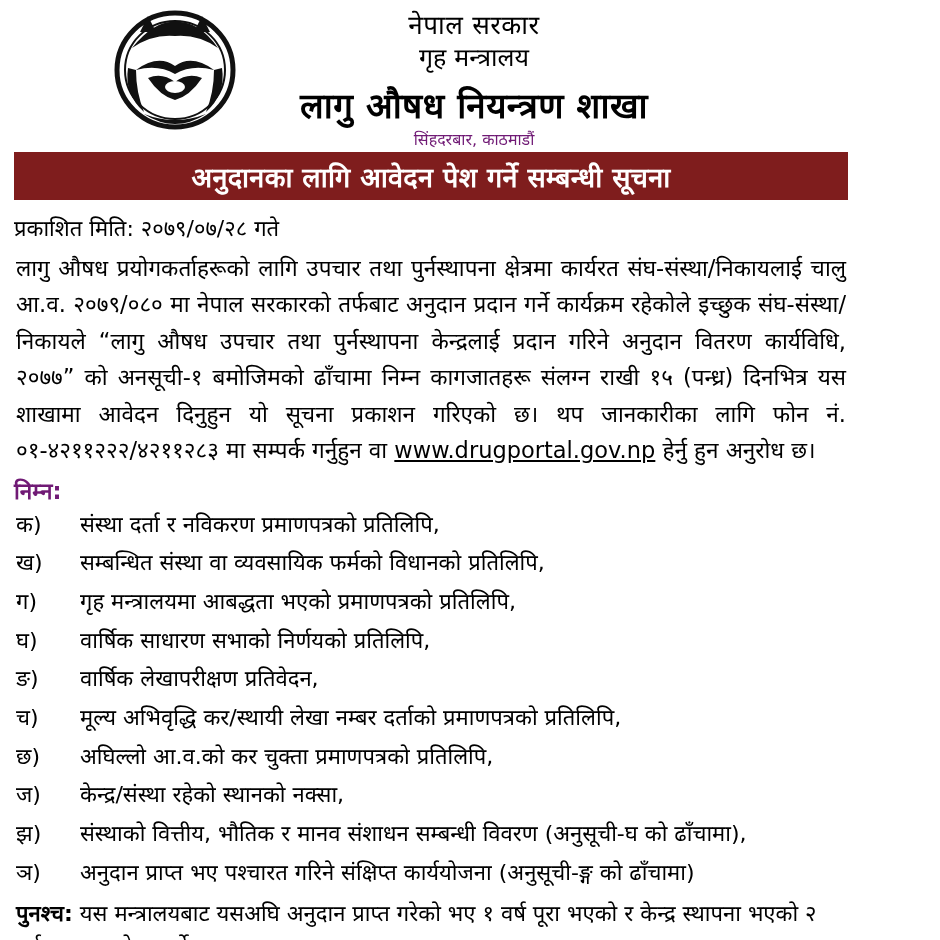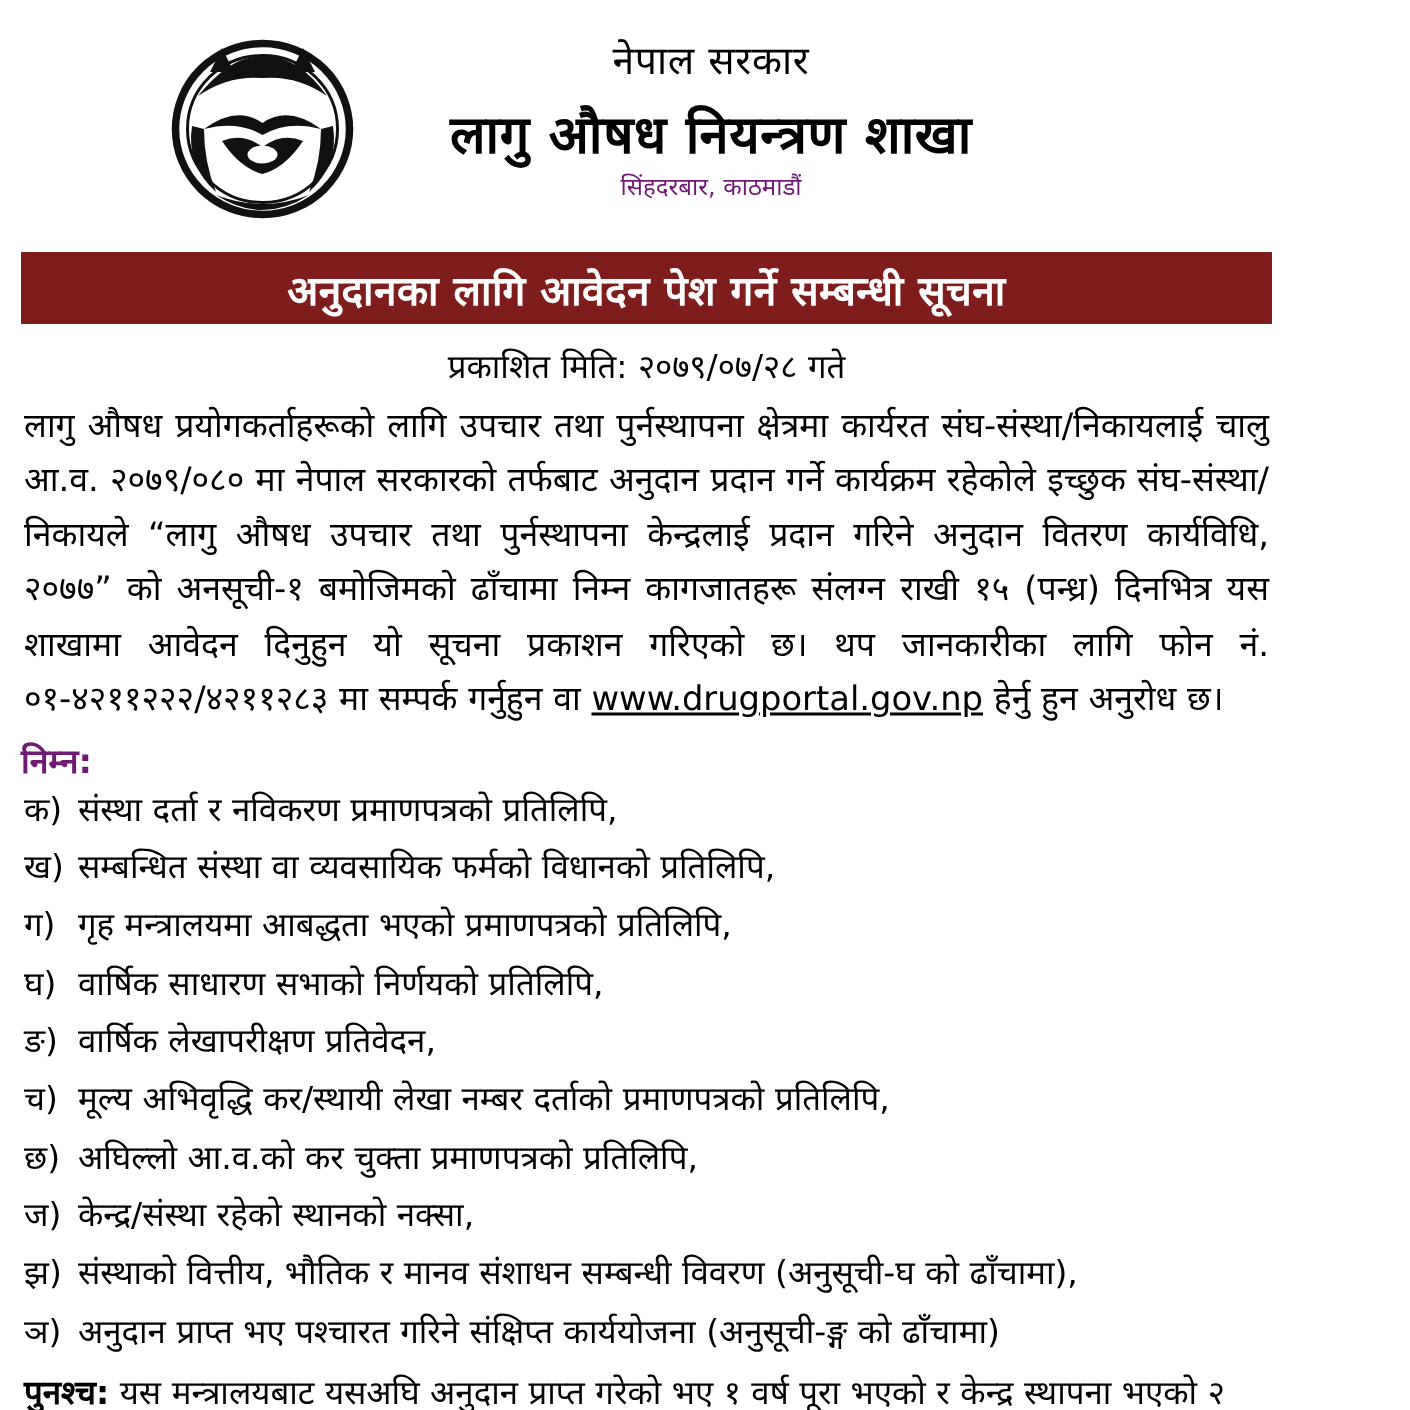--- a/index.html
+++ b/index.html
@@ -12,21 +12,21 @@
     height: 940px;
     font-family: "DejaVu Sans", "Liberation Sans", sans-serif;
     color: #111111;
     overflow: hidden;
   }
   .page {
     position: relative;
     width: 862px;
     height: 940px;
     box-sizing: border-box;
-    padding: 16px 14px;
+    padding: 0 14px;
   }
 
   
   .header {
     display: flex;
     align-items: flex-start;
     justify-content: flex-start;
     padding-top: 6px;
     height: 140px;
   }
@@ -80,21 +80,20 @@
     margin: 6px 0 0 0;
   }
   .title-bar .title-text {
     font-size: 27px;
     font-weight: bold;
     letter-spacing: 0.3px;
   }
 
   
   .pub-date {
-    text-align: center;
     font-size: 22px;
     margin: 12px 0 8px 0;
     color: #000;
   }
 
   
   .body-para {
     font-size: 22.5px;
     line-height: 1.62;
     text-align: justify;
@@ -127,20 +126,21 @@
     line-height: 1.35;
     margin-bottom: 9px;
     color: #000;
   }
   .doc-item .marker {
     min-width: 36px;
     white-space: nowrap;
   }
   .doc-item .txt {
     flex: 1;
+    margin-left: 28px;
   }
 
   
   .footnote {
     font-size: 22px;
     line-height: 1.5;
     margin-top: 8px;
     color: #000;
     padding: 0 2px;
   }
@@ -171,20 +171,21 @@
         <path d="M112 60 Q116 86 96 104 Q104 84 104 62 Z" fill="#111"></path>
 
         <path d="M38 70 Q52 64 65 74 Q78 64 92 70 Q80 88 65 92 Q50 88 38 70 Z" fill="#111"></path>
         <ellipse cx="65" cy="79" rx="10" ry="6" fill="#fff"></ellipse>
 
         <path d="M34 106 Q65 118 96 106 Q65 126 34 106 Z" fill="#111"></path>
       </svg>
     </div>
     <div class="header-text">
       <div class="gov-line">नेपाल सरकार</div>
+      <div class="ministry-line">गृह मन्त्रालय</div>
       <div class="dept-line">लागु औषध नियन्त्रण शाखा</div>
       <div class="address-line">सिंहदरबार, काठमाडौं</div>
     </div>
   </div>
 
   <div class="title-bar">
     <span class="title-text">अनुदानका लागि आवेदन पेश गर्ने सम्बन्धी सूचना</span>
   </div>
 
   <div class="pub-date">प्रकाशित मिति: २०७९/०७/२८ गते</div>

